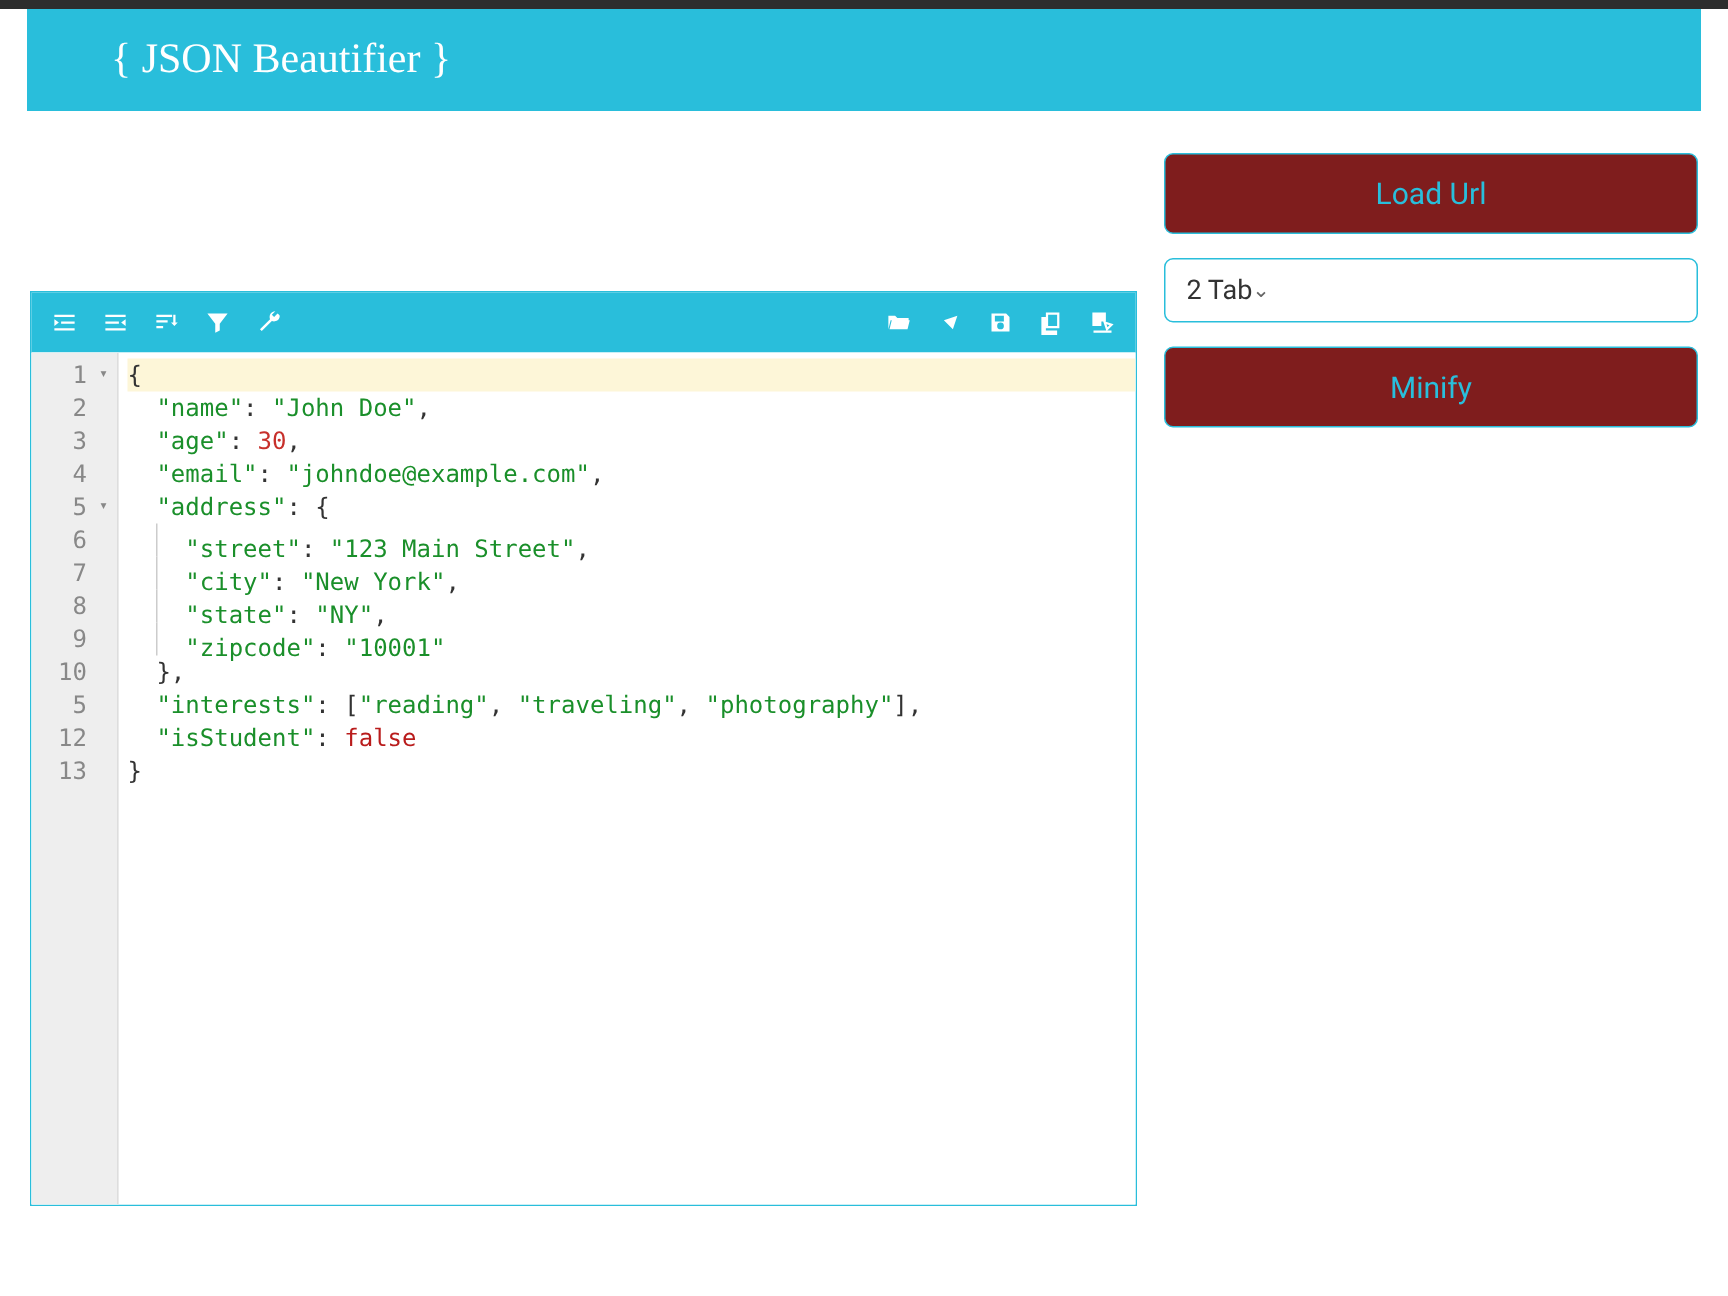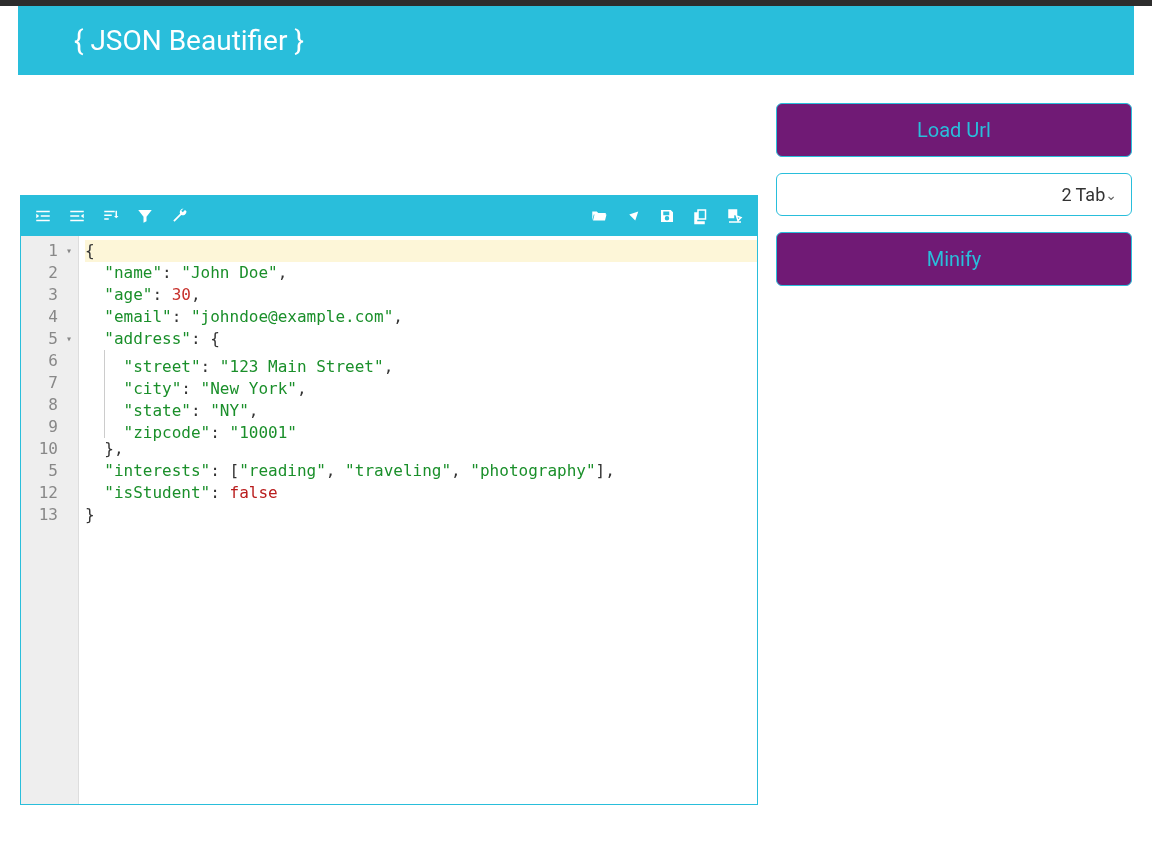--- a/index.html
+++ b/index.html
@@ -14,20 +14,21 @@
     height: 6px;
     background: #2d2d2d;
   }
   .header {
     background: #29bedb;
     color: #fff;
     padding: 18px 36px 18px 56px;
     font-size: 28px;
     font-weight: 400;
     margin: 0 18px 0 18px;
+    font-family: Liberation Serif, serif;
   }
   .main {
     display: flex;
     gap: 18px;
     padding: 24px 20px 0 20px;
     height: calc(864px - 6px - 66px - 24px);
   }
   .editor-col {
     flex: 1;
     display: flex;
@@ -117,41 +118,41 @@
   .side-col {
     width: 356px;
     display: flex;
     flex-direction: column;
     gap: 16px;
     padding-top: 4px;
   }
   .btn {
     border: 1px solid #29bedb;
     border-radius: 6px;
-    background: #701a75;
+    background: #7f1d1d;
     color: #29bedb;
     font-size: 20px;
     padding: 14px 0;
     text-align: center;
     cursor: pointer;
     font-weight: 400;
   }
   .btn.active {
     outline: 3px solid #8ed9ec;
     outline-offset: -1px;
   }
   .select {
     border: 1px solid #29bedb;
     border-radius: 6px;
     background: #fff;
     color: #333;
     font-size: 18px;
     padding: 10px 14px;
     display: flex;
-    justify-content: flex-end;
+    justify-content: flex-start;
     align-items: center;
     cursor: pointer;
   }
   .chev {
     font-size: 14px;
     color: #666;
   }
 </style>
 </head>
 <body>

